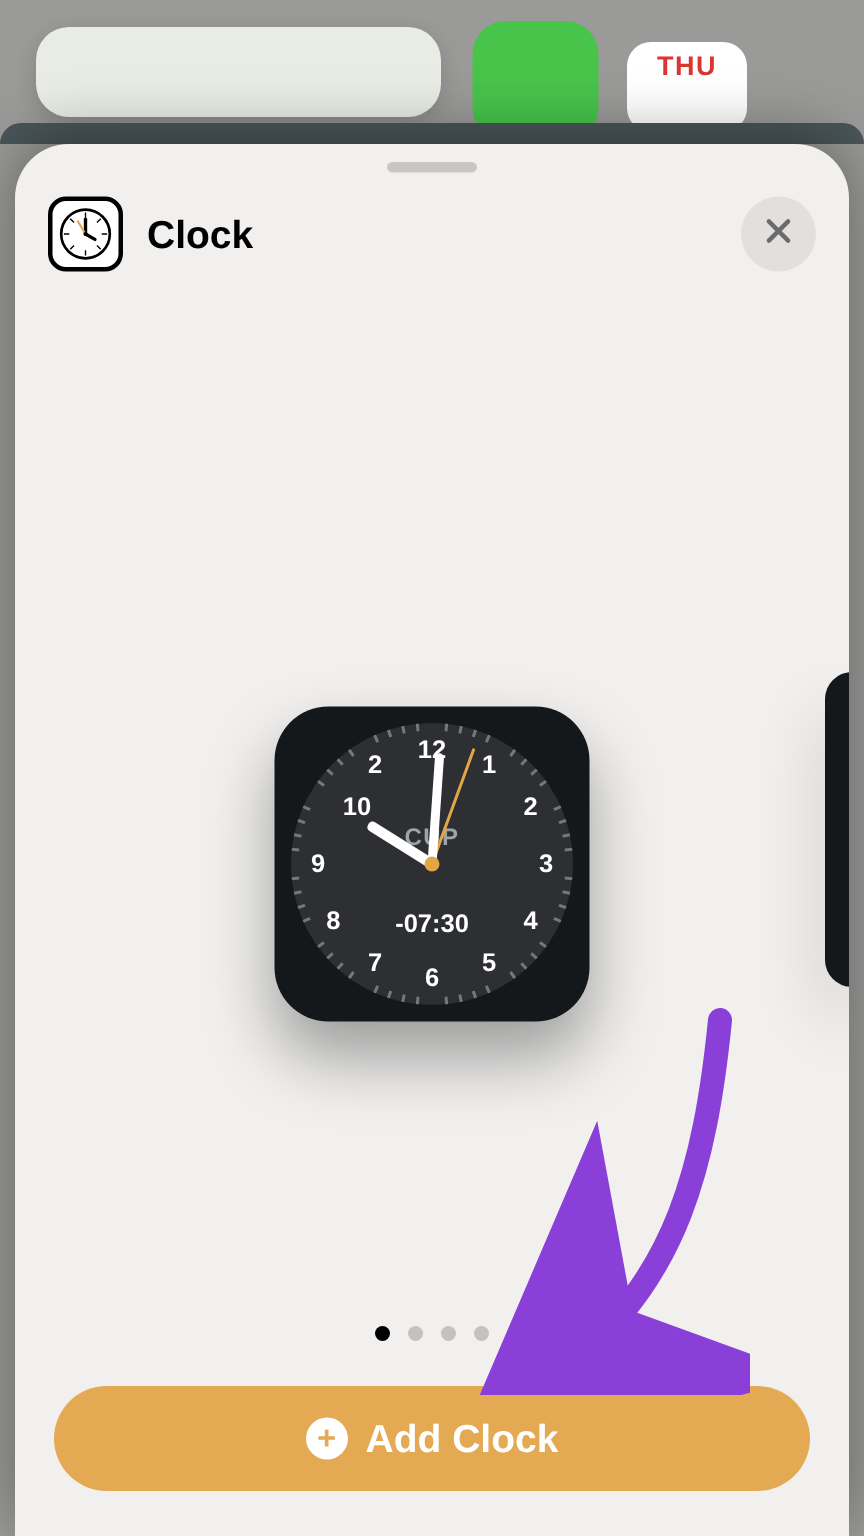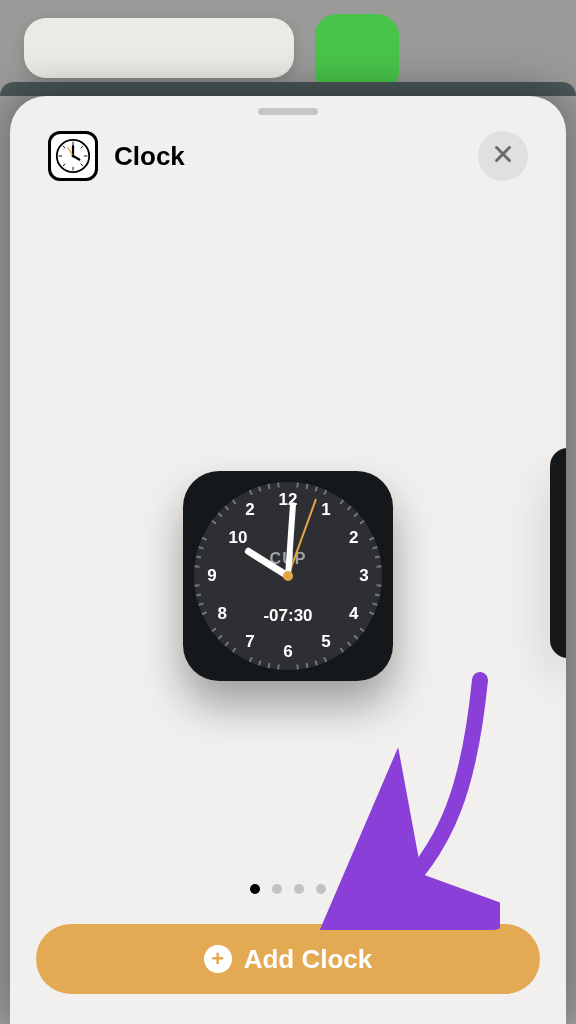--- a/index.html
+++ b/index.html
@@ -31,21 +31,21 @@
     background: #f1f0ef; border-radius: 36px 36px 0 0;
     box-shadow: 0 -6px 40px rgba(0,0,0,.35);
     overflow: hidden;
   }
   .handle {
     position: absolute; top: 12px; left: 50%; transform: translateX(-50%);
     width: 60px; height: 7px; border-radius: 4px; background: #c8c7c6;
   }
   .header {
     position: absolute; top: 28px; left: 0; right: 0; height: 64px;
-    display: flex; align-items: center; padding: 0 38px;
+    display: flex; align-items: center; padding: 0 22px;
   }
   .app-icon {
     width: 50px; height: 50px; border-radius: 12px; background: #fff;
     border: 3px solid #000; display:flex; align-items:center; justify-content:center;
     position: relative;
   }
   .app-icon svg { width: 36px; height: 36px; }
   .app-name { font-size: 26px; font-weight: 700; color: #000; margin-left: 16px; }
   .close-btn {
     margin-left: auto; width: 50px; height: 50px; border-radius: 25px;
@@ -100,20 +100,23 @@
 
   
   .arrow { position:absolute; left:320px; top:670px; width:180px; height:260px; pointer-events:none;}
 </style>
 </head>
 <body>
 
 <div class="bg">
   <div class="bg-card"></div>
   <div class="bg-green"></div>
+  <div class="bg-cal">
+    <span>THU</span>
+  </div>
   <div class="bg-strip"></div>
 </div>
 
 <div class="sheet">
   <div class="handle"></div>
 
   <div class="header">
     <div class="app-icon">
       <svg viewBox="0 0 40 40">
         <circle cx="20" cy="20" r="18" fill="#fff" stroke="#000" stroke-width="2"></circle>

